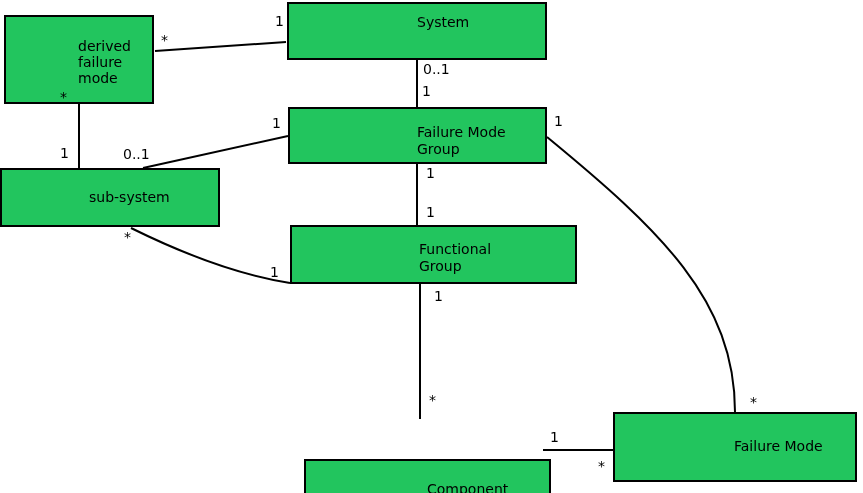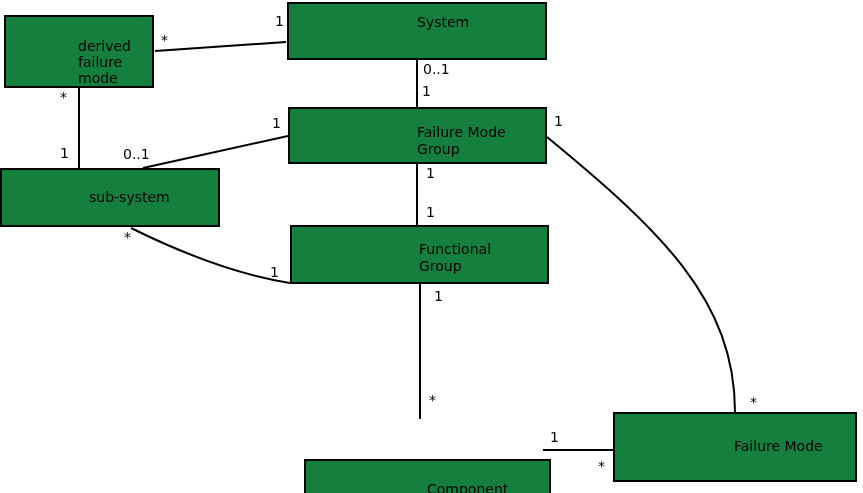--- a/index.html
+++ b/index.html
@@ -13,48 +13,48 @@
     overflow: hidden;
   }
   svg.wires {
     position: absolute;
     left: 0; top: 0;
     width: 863px; height: 493px;
     pointer-events: none;
   }
   .box {
     position: absolute;
-    background: #15803d;
+    background: #22c55e;
     border: 2px solid #000000;
     box-sizing: border-box;
   }
   .box-label {
     position: absolute;
     font-size: 14px;
     line-height: 17px;
     white-space: pre-line;
     color: #000000;
   }
   .mult {
     position: absolute;
     font-size: 14px;
     line-height: 14px;
     color: #000000;
   }
 
   
-  #box-derived    { left: 4px;   top: 15px;  width: 150px; height: 73px; }
+  #box-derived    { left: 4px;   top: 15px;  width: 150px; height: 89px; }
   #box-derived .box-label   { left: 72px;  top: 21px; line-height: 16px; }
   #box-system     { left: 287px; top: 2px;   width: 260px; height: 58px; }
   #box-system .box-label    { left: 128px; top: 10px; }
   #box-fmg        { left: 288px; top: 107px; width: 259px; height: 57px; }
   #box-fmg .box-label       { left: 127px; top: 15px; }
   #box-subsystem  { left: 0px;   top: 168px; width: 220px; height: 59px; }
   #box-subsystem .box-label { left: 87px;  top: 19px; }
-  #box-fg         { left: 290px; top: 225px; width: 259px; height: 59px; }
+  #box-fg         { left: 290px; top: 225px; width: 287px; height: 59px; }
   #box-fg .box-label        { left: 127px; top: 14px; }
   #box-component  { left: 304px; top: 419px; width: 247px; height: 71px; margin-top: 40px; }
   #box-component .box-label { left: 121px; top: 20px; }
   #box-fm         { left: 613px; top: 412px; width: 244px; height: 70px; }
   #box-fm .box-label        { left: 119px; top: 24px; }
 
   
   #m-sys-derived-1    { left: 275px; top: 14px; }
   #m-sys-derived-star { left: 161px; top: 33px; }
   #m-sys-fmg-01       { left: 423px; top: 62px; }

